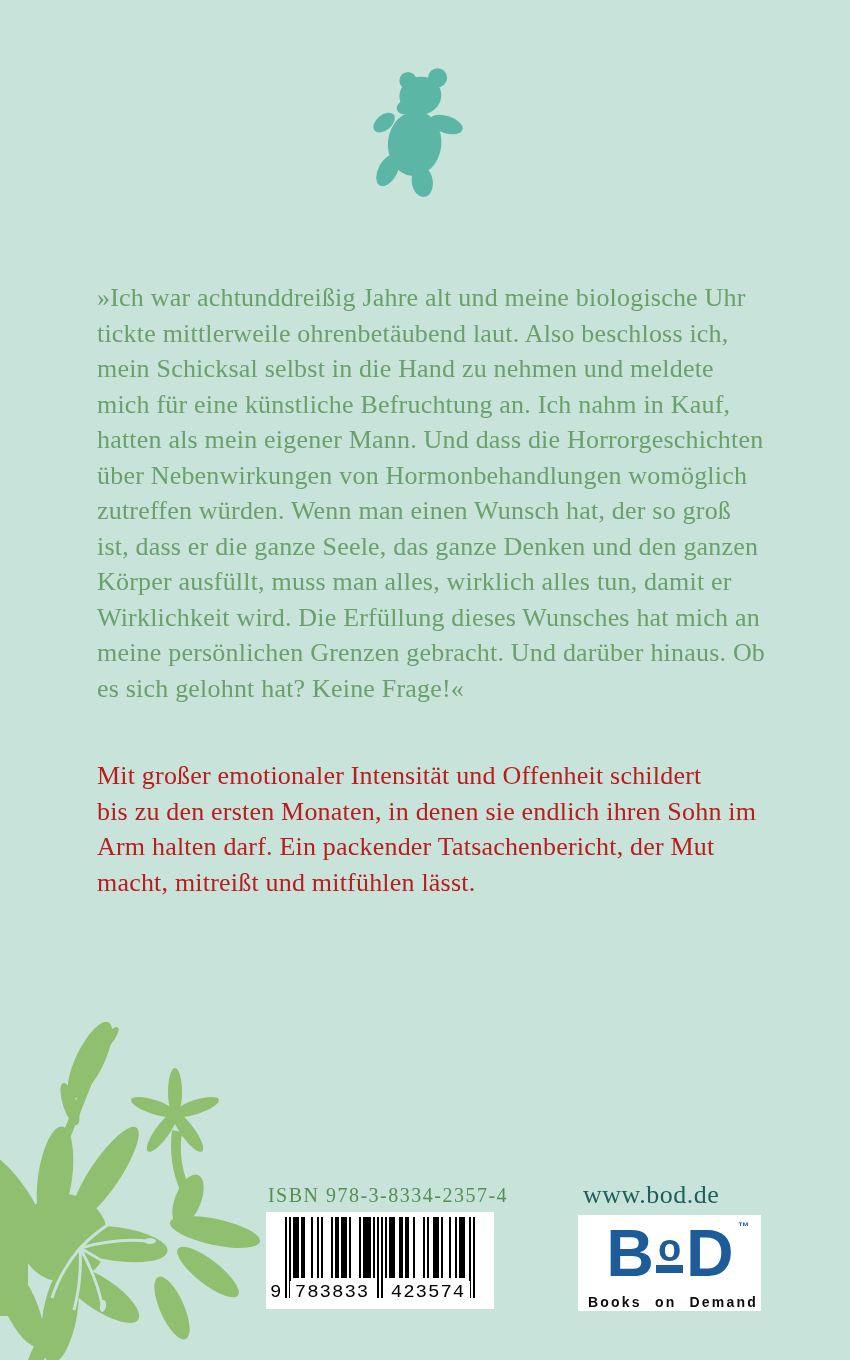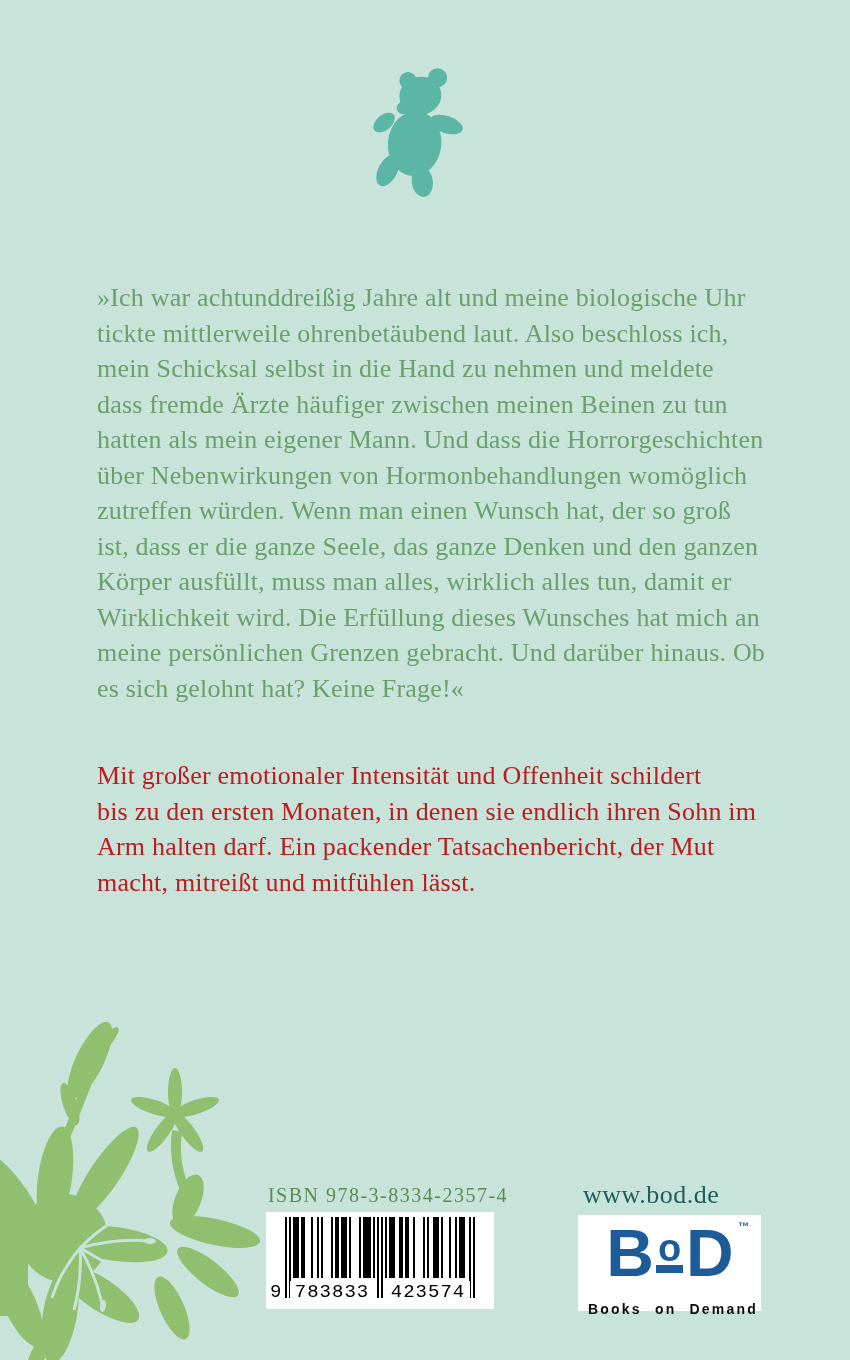--- a/index.html
+++ b/index.html
@@ -52,21 +52,21 @@
     color:#1d5c99; font-family:"Liberation Sans", sans-serif; font-weight:bold;
   }
   .bod-b, .bod-d { font-size:66px; line-height:50px; letter-spacing:-1px; }
   .bod-o {
     display:inline-block; font-size:38px; line-height:26px;
     margin:7px 3px 0; padding:0 2px 4px;
     border-bottom:8px solid #1d5c99;
   }
   .bod-tm { position:absolute; right:2px; top:-8px; font-size:11px; letter-spacing:0; }
   .bod-tagline {
-    margin-top:22px; text-align:center;
+    margin-top:15px; text-align:center;
     font-family:"Liberation Sans", sans-serif; font-weight:bold;
     font-size:14px; letter-spacing:2.2px; word-spacing:7px; color:#0d0d0d;
     white-space:nowrap;
   }
 </style>
 </head>
 <body>
 
 <div class="cover">
 
@@ -81,21 +81,21 @@
       <ellipse cx="20" cy="60" rx="13" ry="8" transform="rotate(-40 20 60)"></ellipse>
       <ellipse cx="24" cy="110" rx="10" ry="18" transform="rotate(28 24 110)"></ellipse>
       <ellipse cx="60" cy="122" rx="11" ry="16" transform="rotate(-8 60 122)"></ellipse>
     </g>
   </svg>
 
   <div class="quote">
     <div>»Ich war achtunddreißig Jahre alt und meine biologische Uhr</div>
     <div>tickte mittlerweile ohrenbetäubend laut. Also beschloss ich,</div>
     <div>mein Schicksal selbst in die Hand zu nehmen und meldete</div>
-    <div>dass fremde Ärzte häufiger zwischen meinen Beinen zu tun</div>
+    <div>mich für eine künstliche Befruchtung an. Ich nahm in Kauf,</div>
     <div>hatten als mein eigener Mann. Und dass die Horrorgeschichten</div>
     <div>über Nebenwirkungen von Hormonbehandlungen womöglich</div>
     <div>zutreffen würden. Wenn man einen Wunsch hat, der so groß</div>
     <div>ist, dass er die ganze Seele, das ganze Denken und den ganzen</div>
     <div>Körper ausfüllt, muss man alles, wirklich alles tun, damit er</div>
     <div>Wirklichkeit wird. Die Erfüllung dieses Wunsches hat mich an</div>
     <div>meine persönlichen Grenzen gebracht. Und darüber hinaus. Ob</div>
     <div>es sich gelohnt hat? Keine Frage!«</div>
   </div>
 

